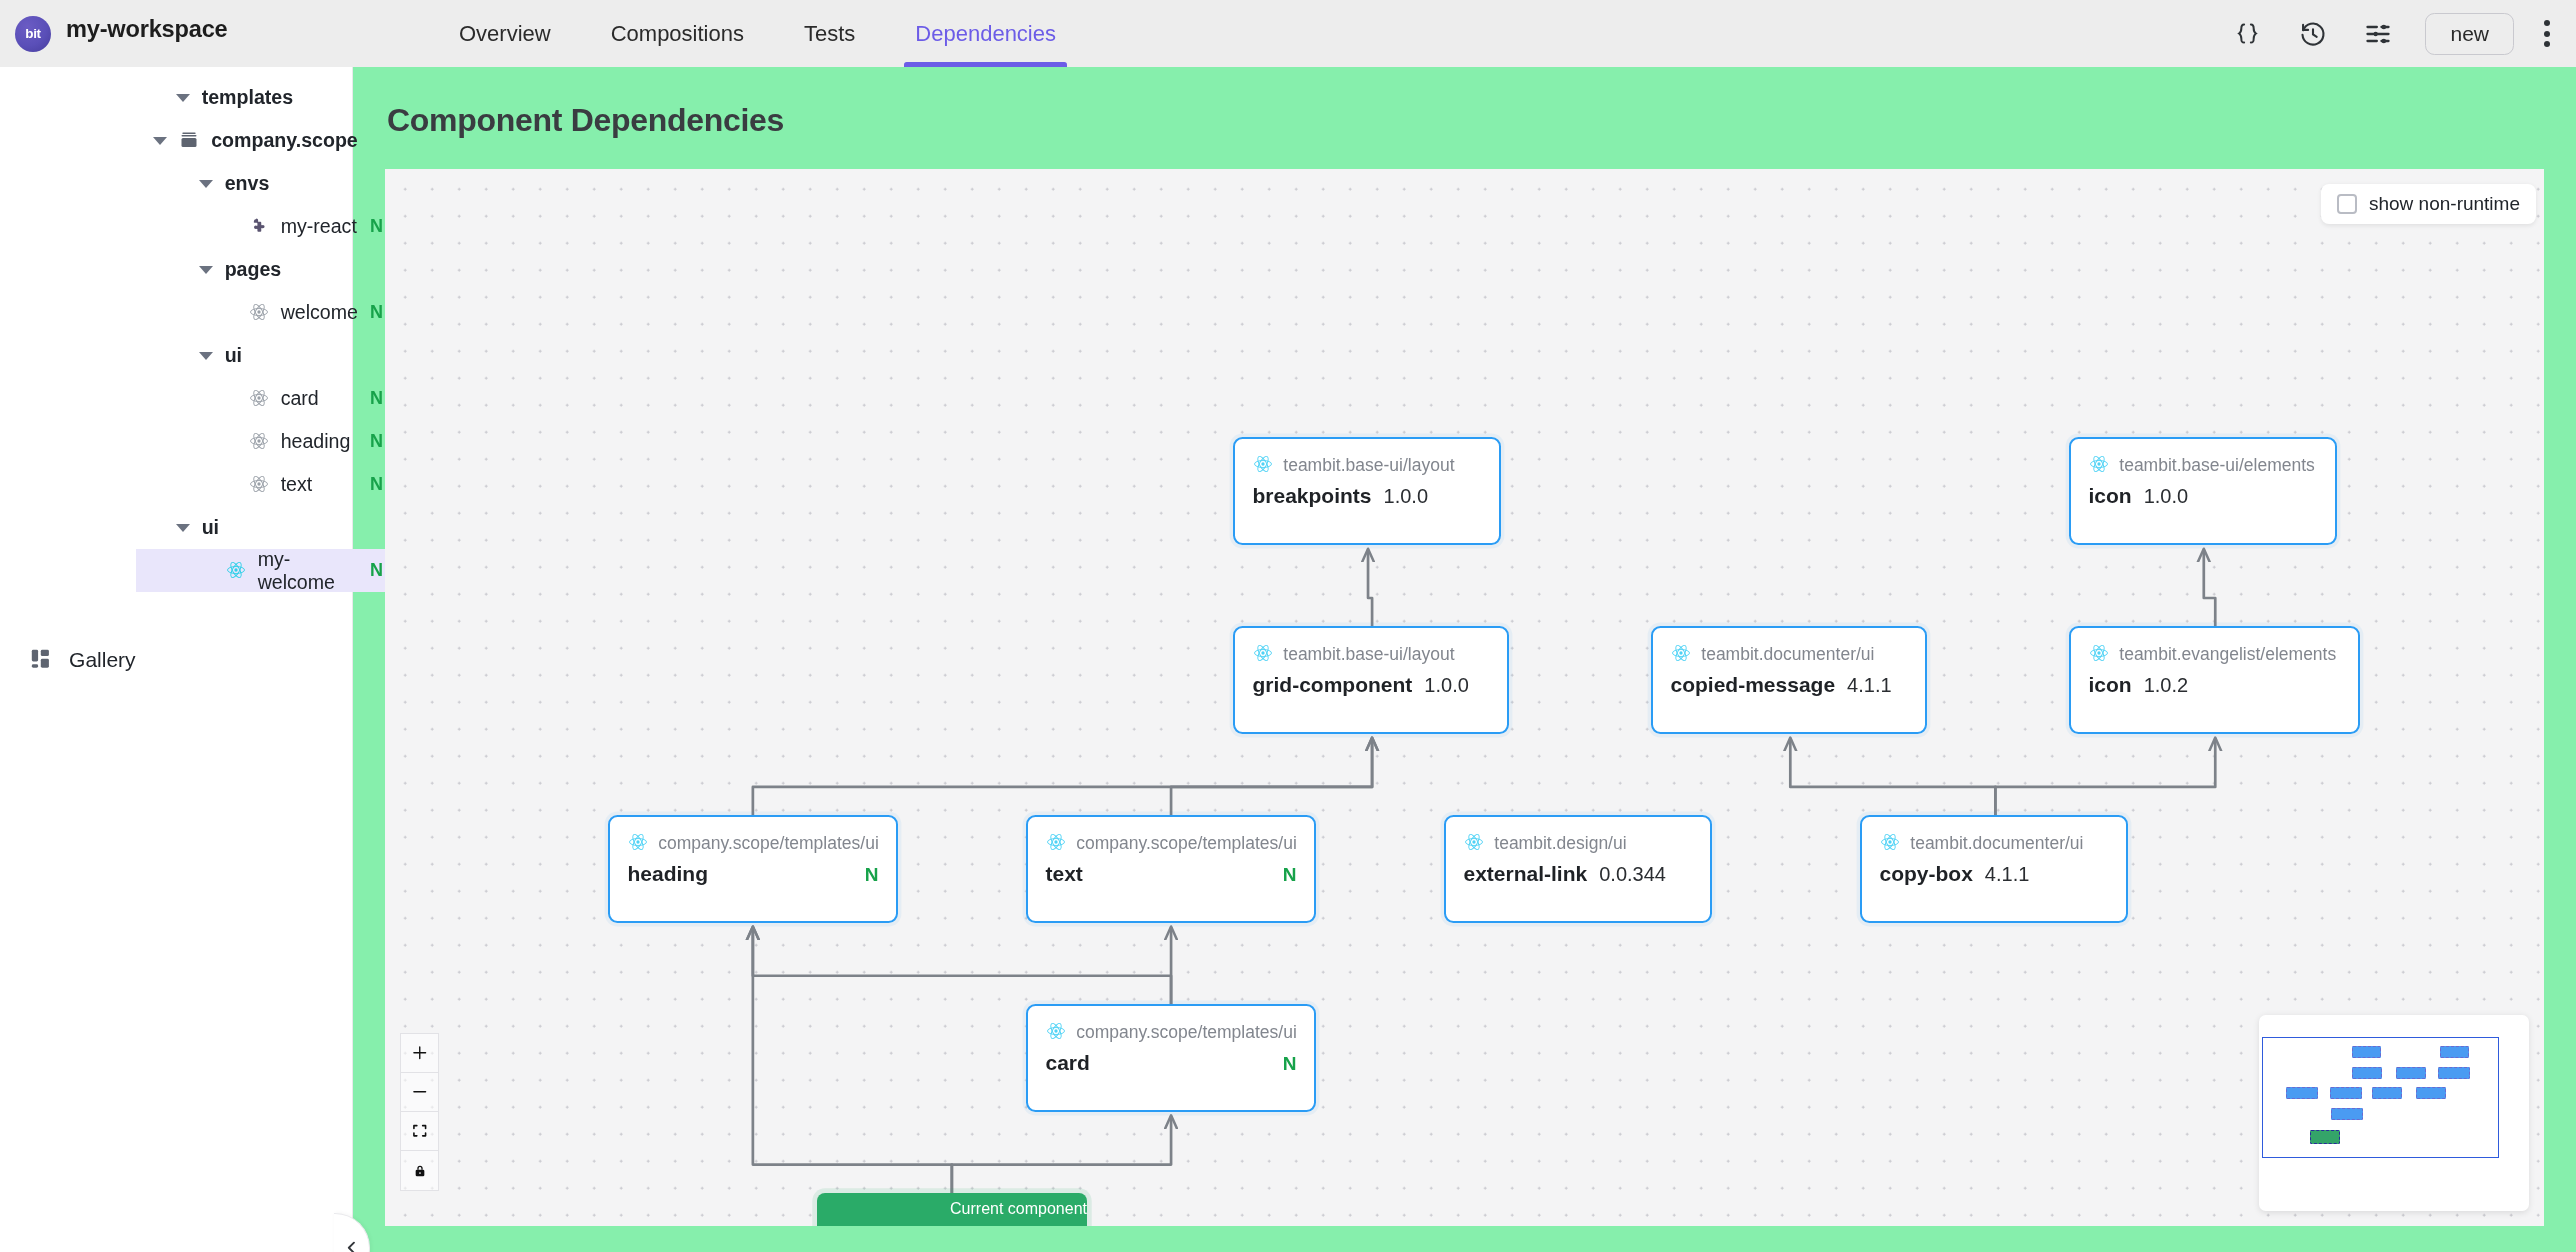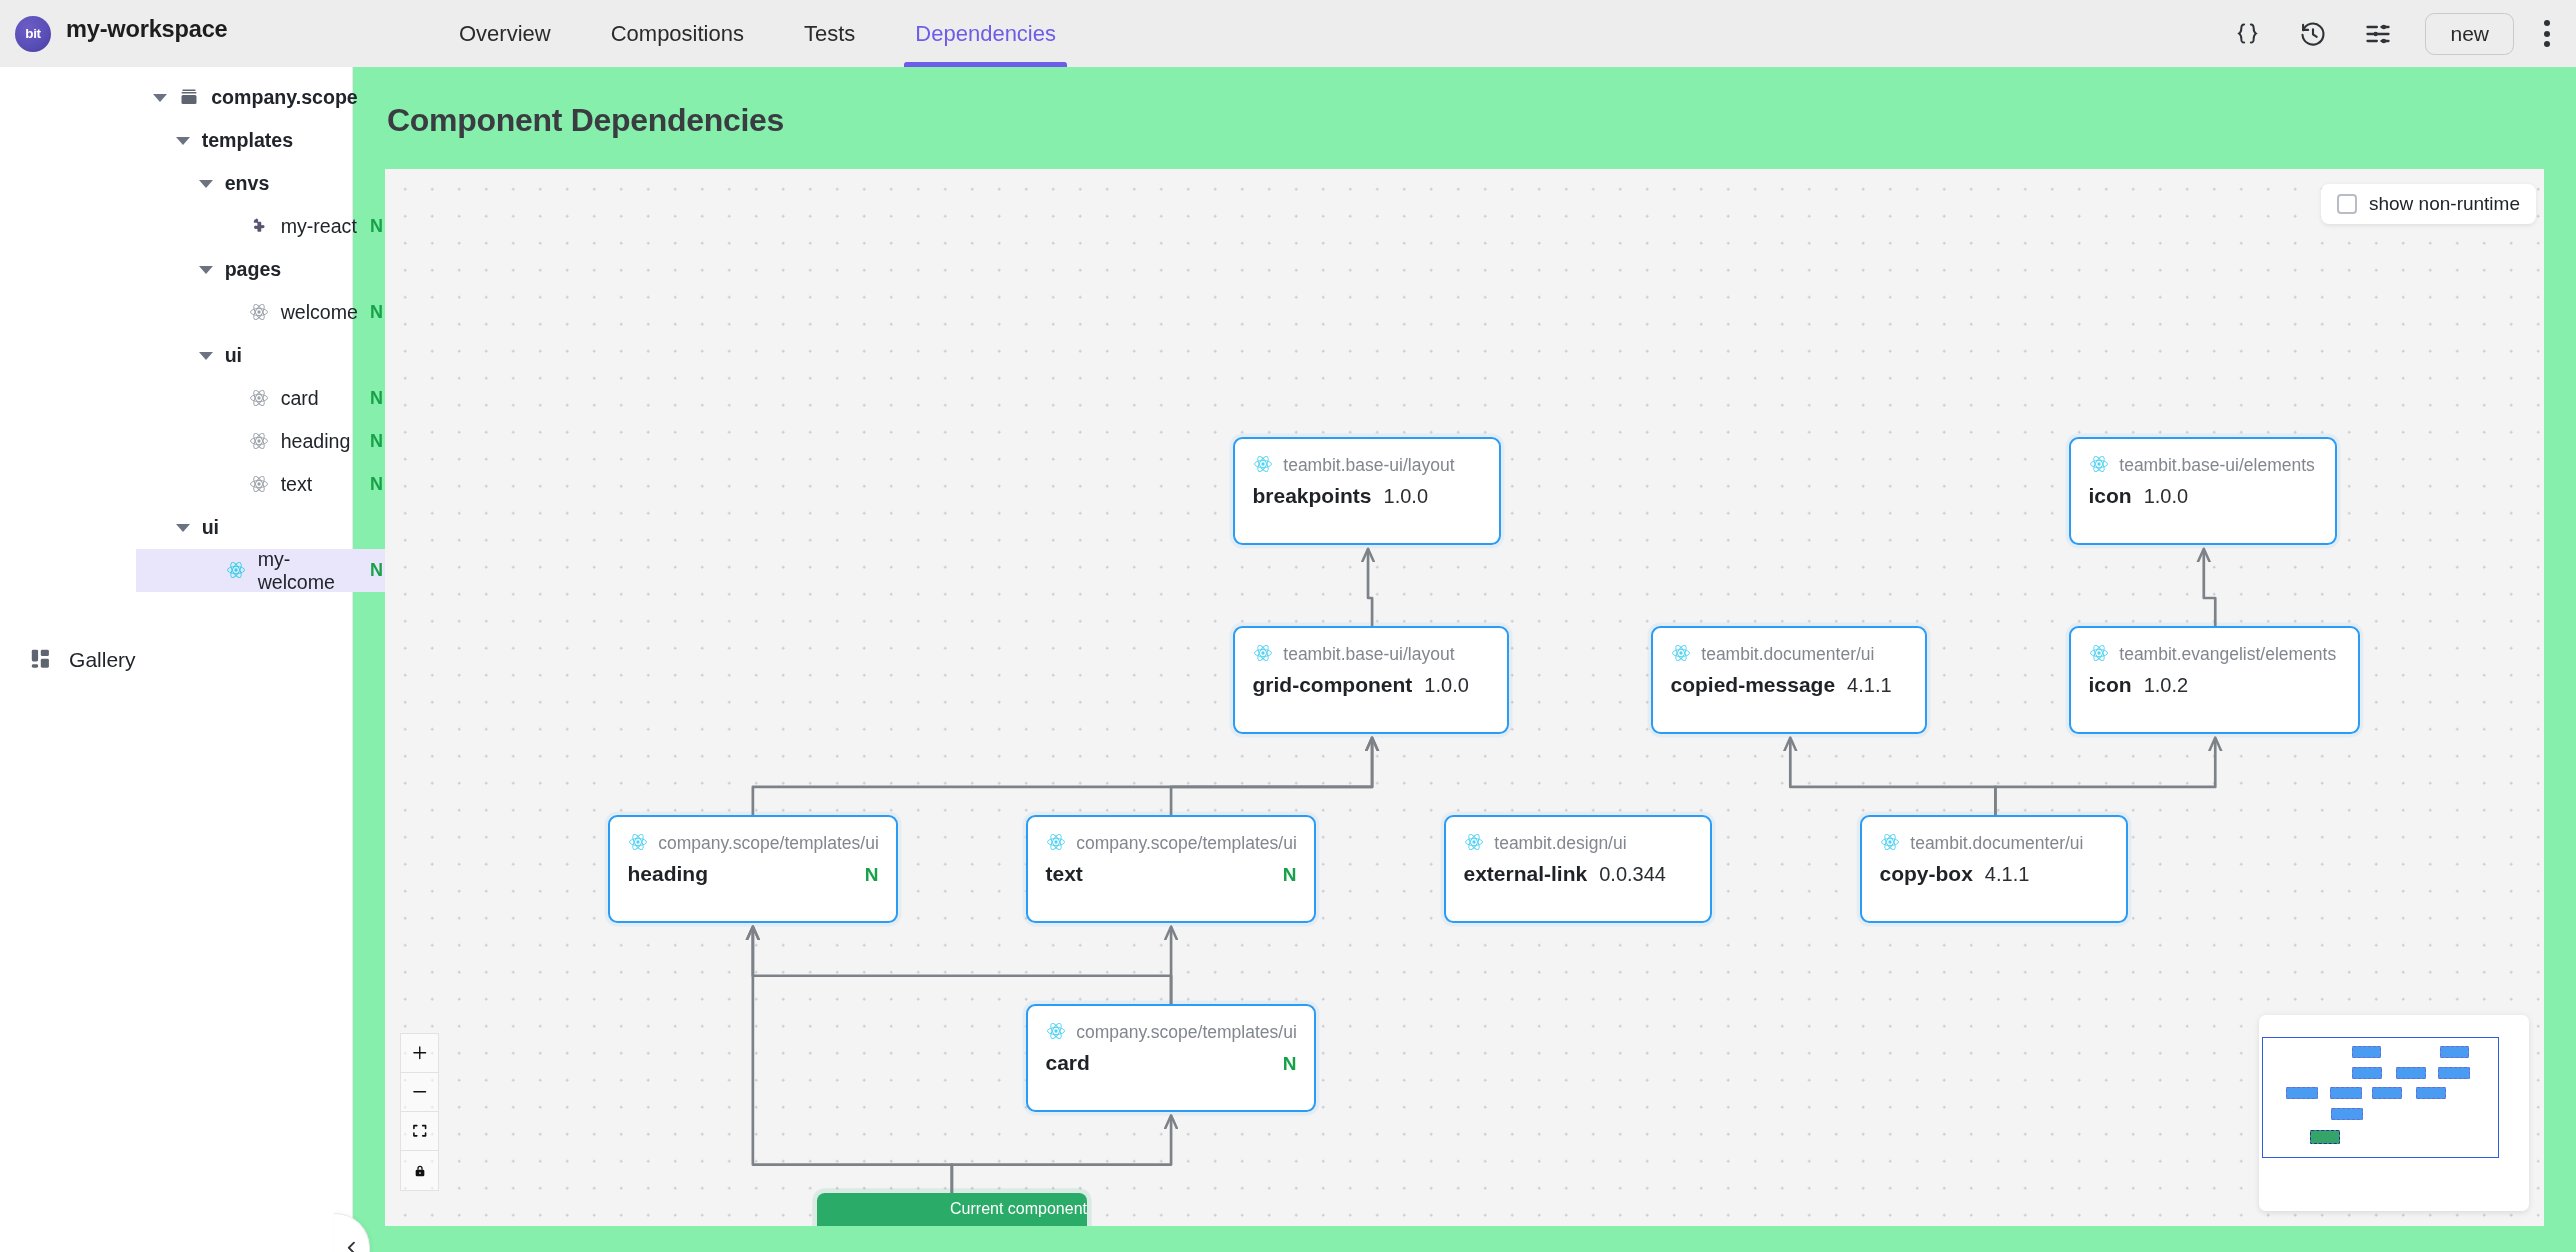--- a/index.html
+++ b/index.html
@@ -222,32 +222,32 @@
           <rect x="12" y="2" width="9" height="7" rx="1.6"></rect>
           <rect x="2" y="18" width="7" height="4" rx="1.6"></rect>
           <rect x="12" y="12" width="9" height="10" rx="1.6"></rect>
         </svg>
       </span>
       <span class="gallery-label">Gallery</span>
     </div>
 
 
     <div class="tree" id="tree">
+        <div class="trow folder" style="padding-left: 40px;">
+          <span class="tri"></span>
+          <span class="lbl">templates</span>
+        </div>
         <div class="trow folder" style="padding-left: 17.5px;">
           <span class="tri"></span>
           <span class="react-ico"><svg width="20" height="20" viewBox="0 0 24 24" fill="#5e6470">
               <rect x="4" y="3" width="16" height="1.7" rx="0.8"></rect>
               <rect x="3" y="6" width="18" height="1.7" rx="0.8"></rect>
               <rect x="3" y="9.5" width="18" height="11" rx="1.8"></rect>
             </svg></span>
           <span class="lbl">company.scope</span>
-        </div>
-        <div class="trow folder" style="padding-left: 40px;">
-          <span class="tri"></span>
-          <span class="lbl">templates</span>
         </div>
         <div class="trow folder" style="padding-left: 63px;">
           <span class="tri"></span>
           <span class="lbl">envs</span>
         </div>
         <div class="trow" style="padding-left: 86px;">
           <span style="width: 15px; flex: 0 0 15px;"></span>
           <span class="react-ico"><svg width="20" height="20" viewBox="0 0 24 24" fill="#5a5470">
               <path d="M9 3a2 2 0 0 1 2 2c0 .6-.3 1-.3 1.4 0 .4.3.6.8.6h2.2c.6 0 1 .4 1 1v2.2c0 .5.2.8.6.8.4 0 .8-.3 1.4-.3a2 2 0 0 1 0 4c-.6 0-1-.3-1.4-.3-.4 0-.6.3-.6.8V18c0 .6-.4 1-1 1h-2.6c-.6 0-1-.4-1-1v-2c0-.5-.3-.8-.7-.8-.4 0-.8.3-1.4.3a2 2 0 0 1 0-4c.6 0 1 .3 1.4.3.4 0 .7-.3.7-.8V9c0-.6-.4-1-1-1H6.5C6 8 5.7 7.7 5.7 7.3c0-.4.3-.8.3-1.3A2 2 0 0 1 8 4z"></path>
             </svg></span>

